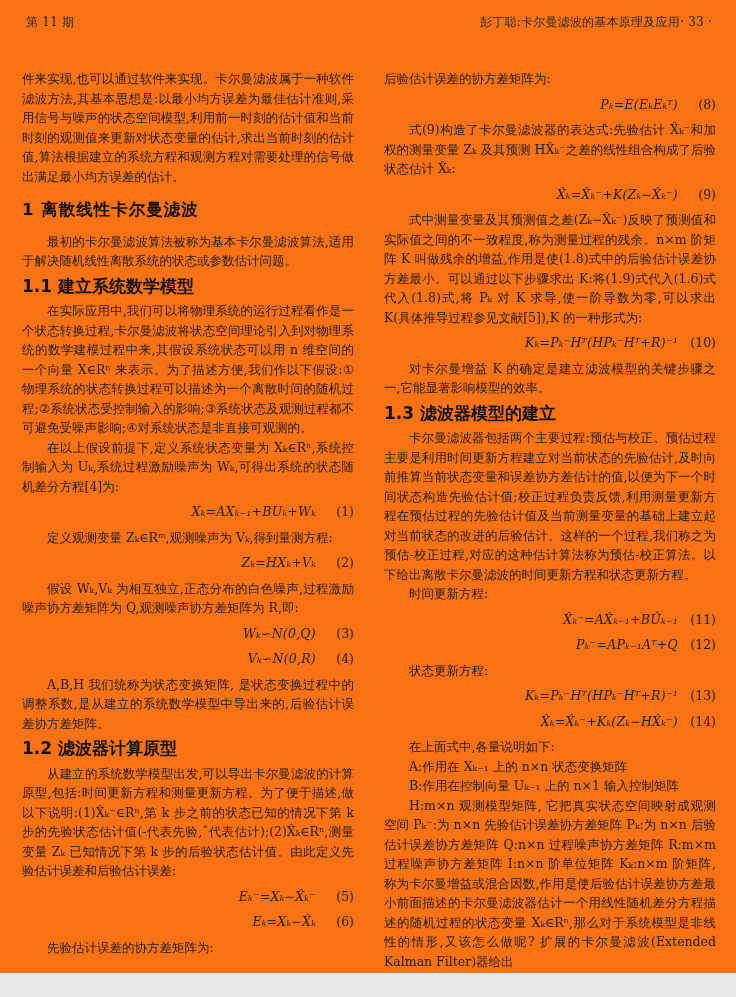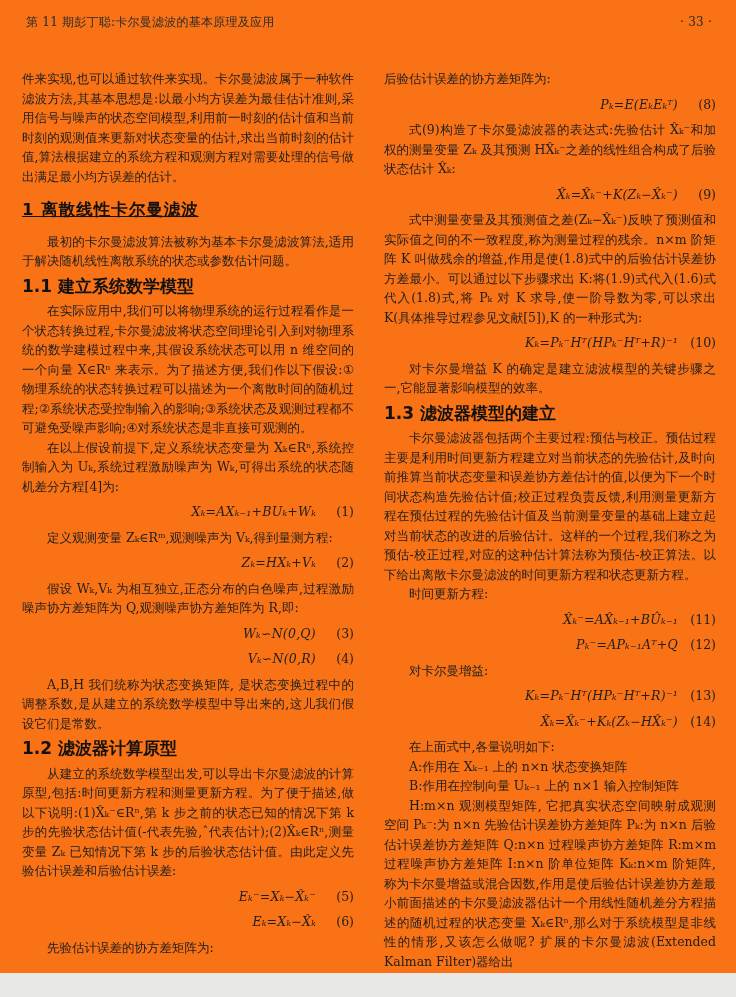--- a/index.html
+++ b/index.html
@@ -12,29 +12,29 @@
     padding:14px 20px 10px 22px;
     font-family:"DejaVu Serif","DejaVu Sans","Liberation Serif",serif;
     color:#1e1e1e;
     overflow:hidden;
   }
   .header{
     display:flex;align-items:baseline;
     font-size:12px;letter-spacing:.02em;
     margin:0 4px 14px 4px;color:#2a2a2a;
   }
-  .header .mid{flex:1;text-align:left;}
+  .header .mid{flex:1;text-align:right;}
   .columns{display:flex;gap:30px;margin-top:38px;}
   .col{width:333px;font-size:12.5px;line-height:1.56;text-align:justify;}
   .p{margin:0;}
   .p.indent{text-indent:2em;}
   .h1{
     font-family:"DejaVu Sans","Liberation Sans",sans-serif;
     font-size:16.5px;font-weight:bold;
-    margin:11px 0 9px 0;letter-spacing:.06em;color:#111;text-decoration:underline;
+    margin:11px 0 9px 0;letter-spacing:.06em;color:#111;
   }
   .h2{
     font-weight:bold;margin:2px 0 2px 0;color:#111;
     font-family:"DejaVu Sans","Liberation Sans",sans-serif;
     font-size:17px;
   }
   .formula{
     display:flex;align-items:baseline;
     margin:6px 0;
   }
@@ -76,21 +76,21 @@
         </div>
         <div class="p indent">假设 Wₖ,Vₖ 为相互独立,正态分布的白色噪声,过程激励噪声协方差矩阵为 Q,观测噪声协方差矩阵为 R,即:</div>
         <div class="formula">
           <span class="math">Wₖ∽N(0,Q)</span>
           <span class="fnum">(3)</span>
         </div>
         <div class="formula">
           <span class="math">Vₖ∽N(0,R)</span>
           <span class="fnum">(4)</span>
         </div>
-        <div class="p indent">A,B,H 我们统称为状态变换矩阵, 是状态变换过程中的调整系数,是从建立的系统数学模型中导出来的,这儿我们假设它们是常数。</div>
+        <div class="p indent">A,B,H 我们统称为状态变换矩阵, 是状态变换过程中的调整系数,是从建立的系统数学模型中导出来的,后验估计误差协方差矩阵。</div>
         <div class="h2">1.2  滤波器计算原型</div>
         <div class="p indent">从建立的系统数学模型出发,可以导出卡尔曼滤波的计算原型,包括:时间更新方程和测量更新方程。为了便于描述,做以下说明:(1)X̂ₖ⁻∈Rⁿ,第 k 步之前的状态已知的情况下第 k 步的先验状态估计值(-代表先验,ˆ代表估计);(2)X̂ₖ∈Rⁿ,测量变量 Zₖ 已知情况下第 k 步的后验状态估计值。由此定义先验估计误差和后验估计误差:</div>
         <div class="formula">
           <span class="math">Eₖ⁻=Xₖ−X̂ₖ⁻</span>
           <span class="fnum">(5)</span>
         </div>
         <div class="formula">
           <span class="math">Eₖ=Xₖ−X̂ₖ</span>
           <span class="fnum">(6)</span>
         </div>
@@ -117,21 +117,21 @@
         <div class="p indent">卡尔曼滤波器包括两个主要过程:预估与校正。预估过程主要是利用时间更新方程建立对当前状态的先验估计,及时向前推算当前状态变量和误差协方差估计的值,以便为下一个时间状态构造先验估计值;校正过程负责反馈,利用测量更新方程在预估过程的先验估计值及当前测量变量的基础上建立起对当前状态的改进的后验估计。这样的一个过程,我们称之为预估-校正过程,对应的这种估计算法称为预估-校正算法。以下给出离散卡尔曼滤波的时间更新方程和状态更新方程。</div>
         <div class="p indent">时间更新方程:</div>
         <div class="formula">
           <span class="math">X̂ₖ⁻=AX̂ₖ₋₁+BÛₖ₋₁</span>
           <span class="fnum">(11)</span>
         </div>
         <div class="formula">
           <span class="math">Pₖ⁻=APₖ₋₁Aᵀ+Q</span>
           <span class="fnum">(12)</span>
         </div>
-        <div class="p indent">对卡尔曼增益:</div>
+        <div class="p indent">状态更新方程:</div>
         <div class="formula">
           <span class="math">Kₖ=Pₖ⁻Hᵀ(HPₖ⁻Hᵀ+R)⁻¹</span>
           <span class="fnum">(13)</span>
         </div>
         <div class="formula">
           <span class="math">X̂ₖ=X̂ₖ⁻+Kₖ(Zₖ−HX̂ₖ⁻)</span>
           <span class="fnum">(14)</span>
         </div>
         <div class="p indent">在上面式中,各量说明如下:</div>
         <div class="p indent">A:作用在 Xₖ₋₁ 上的 n×n 状态变换矩阵</div>

